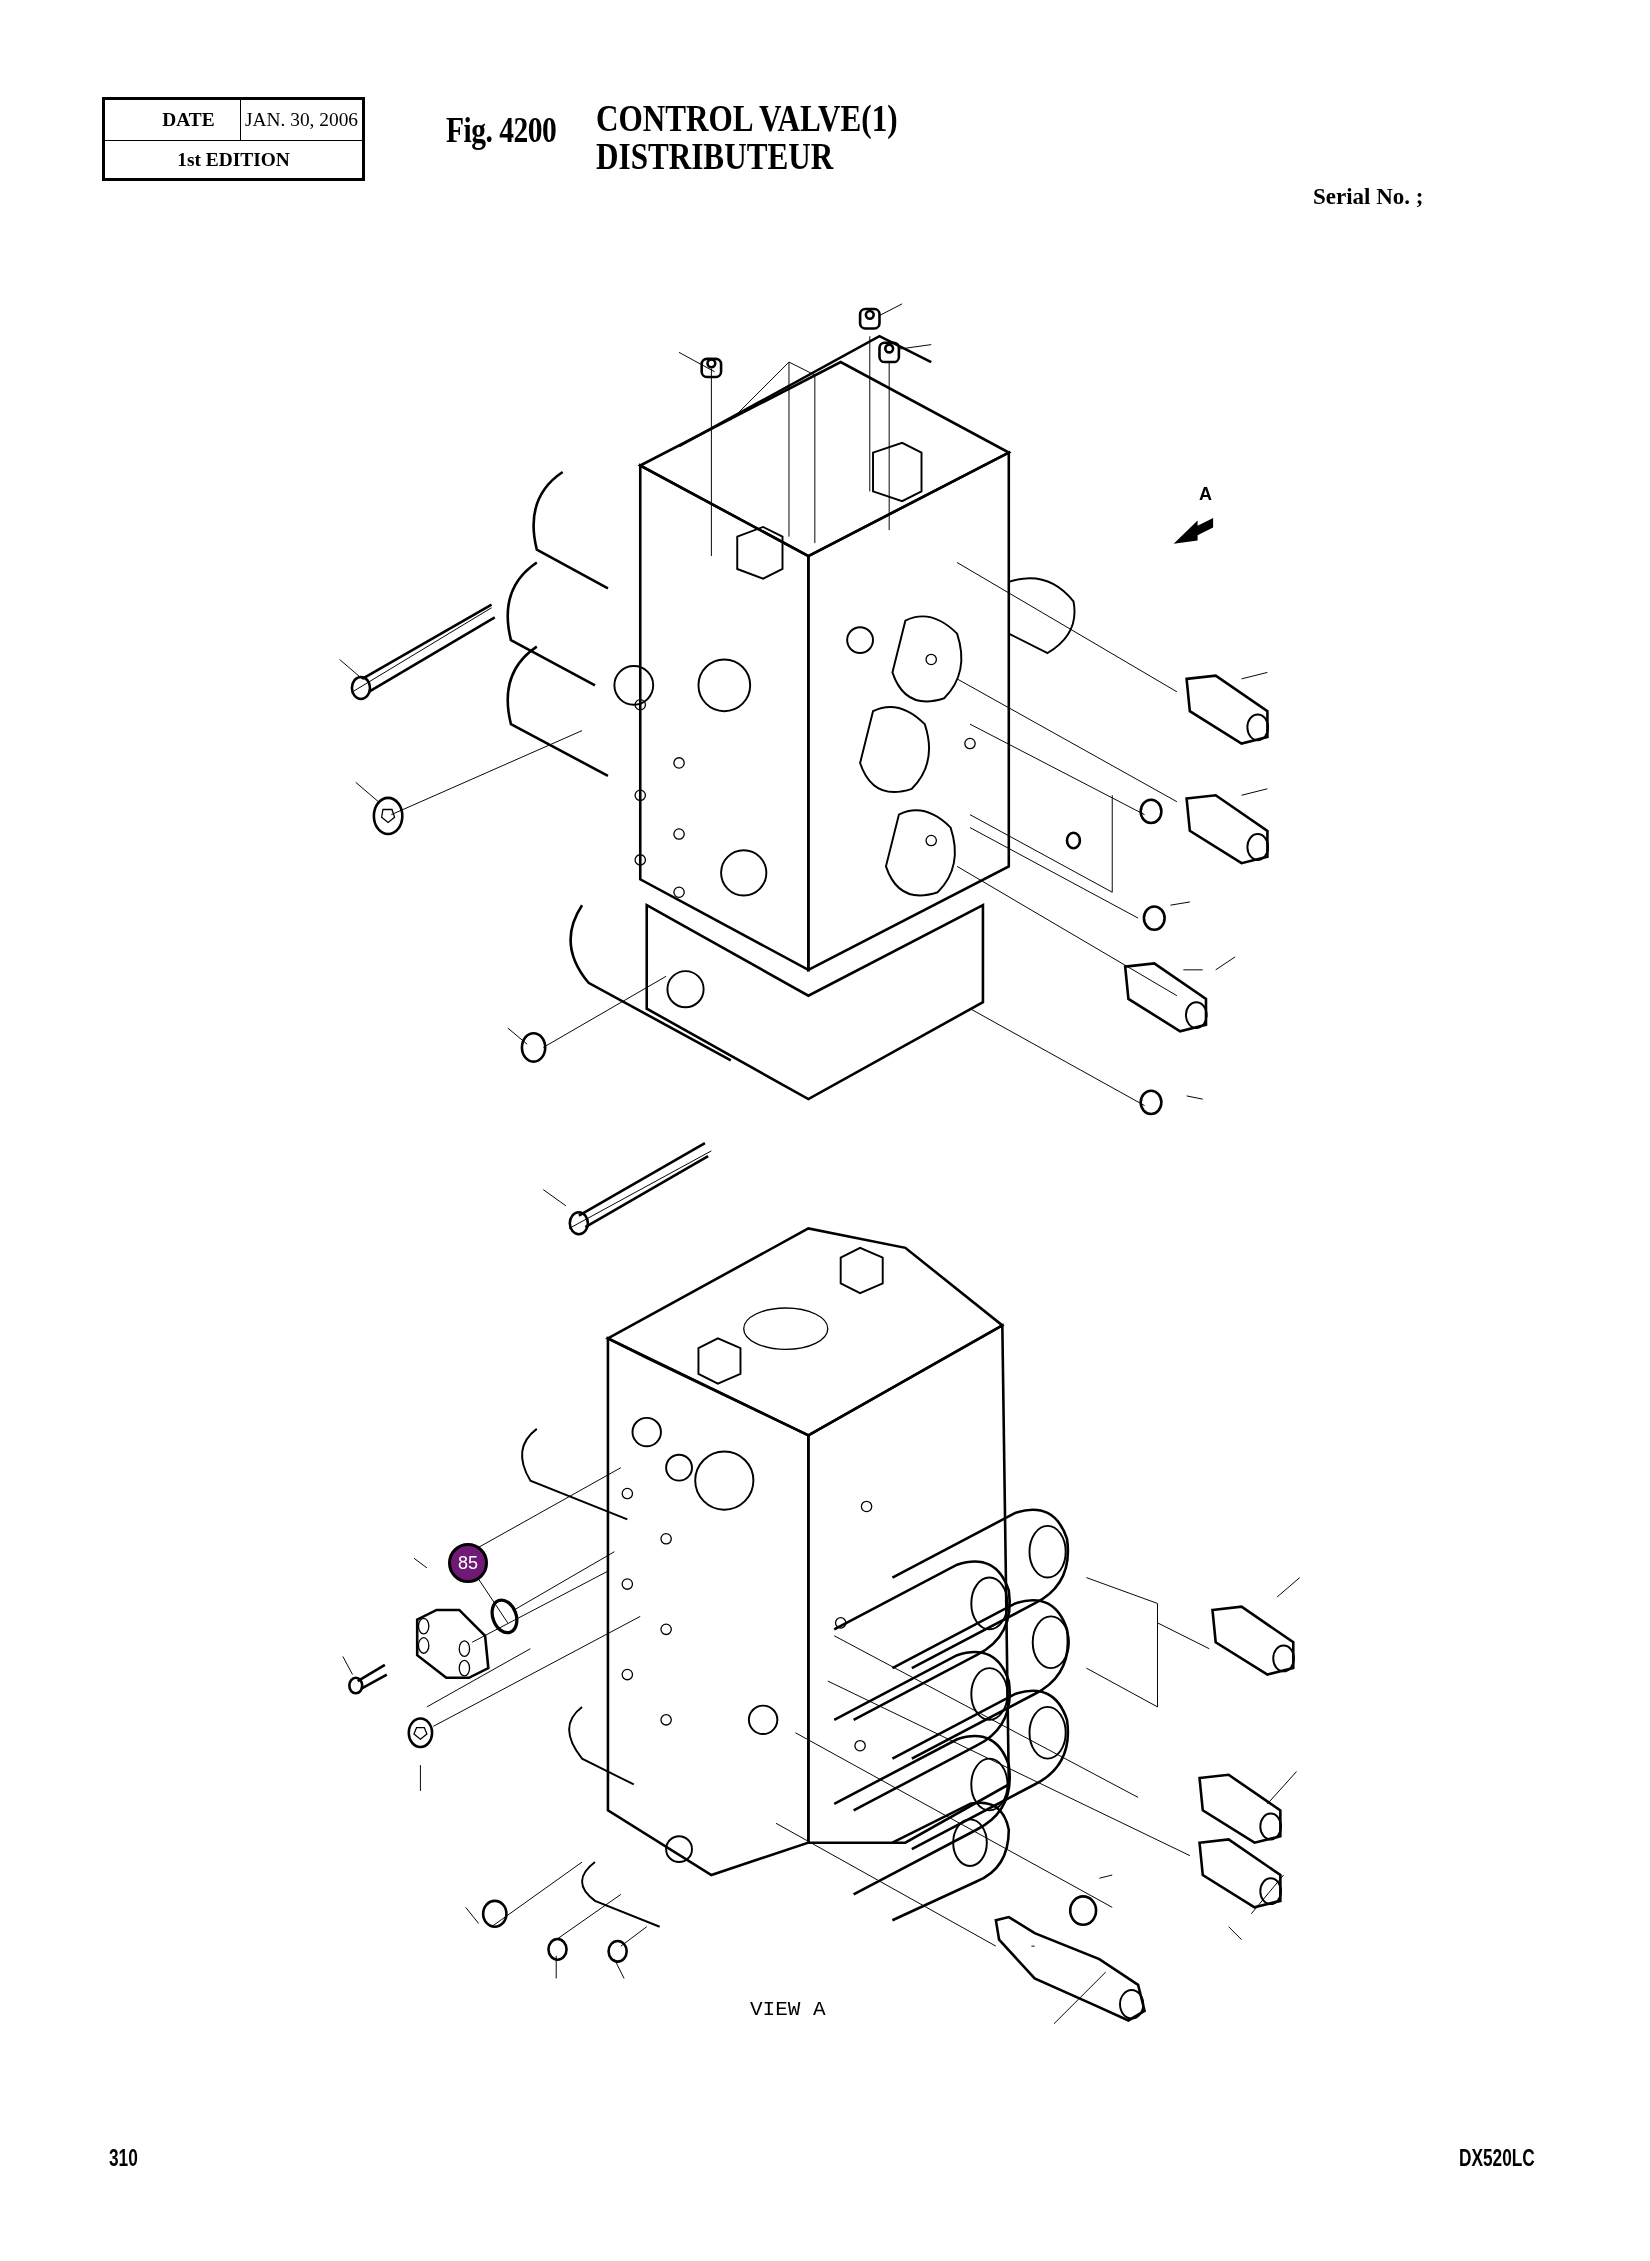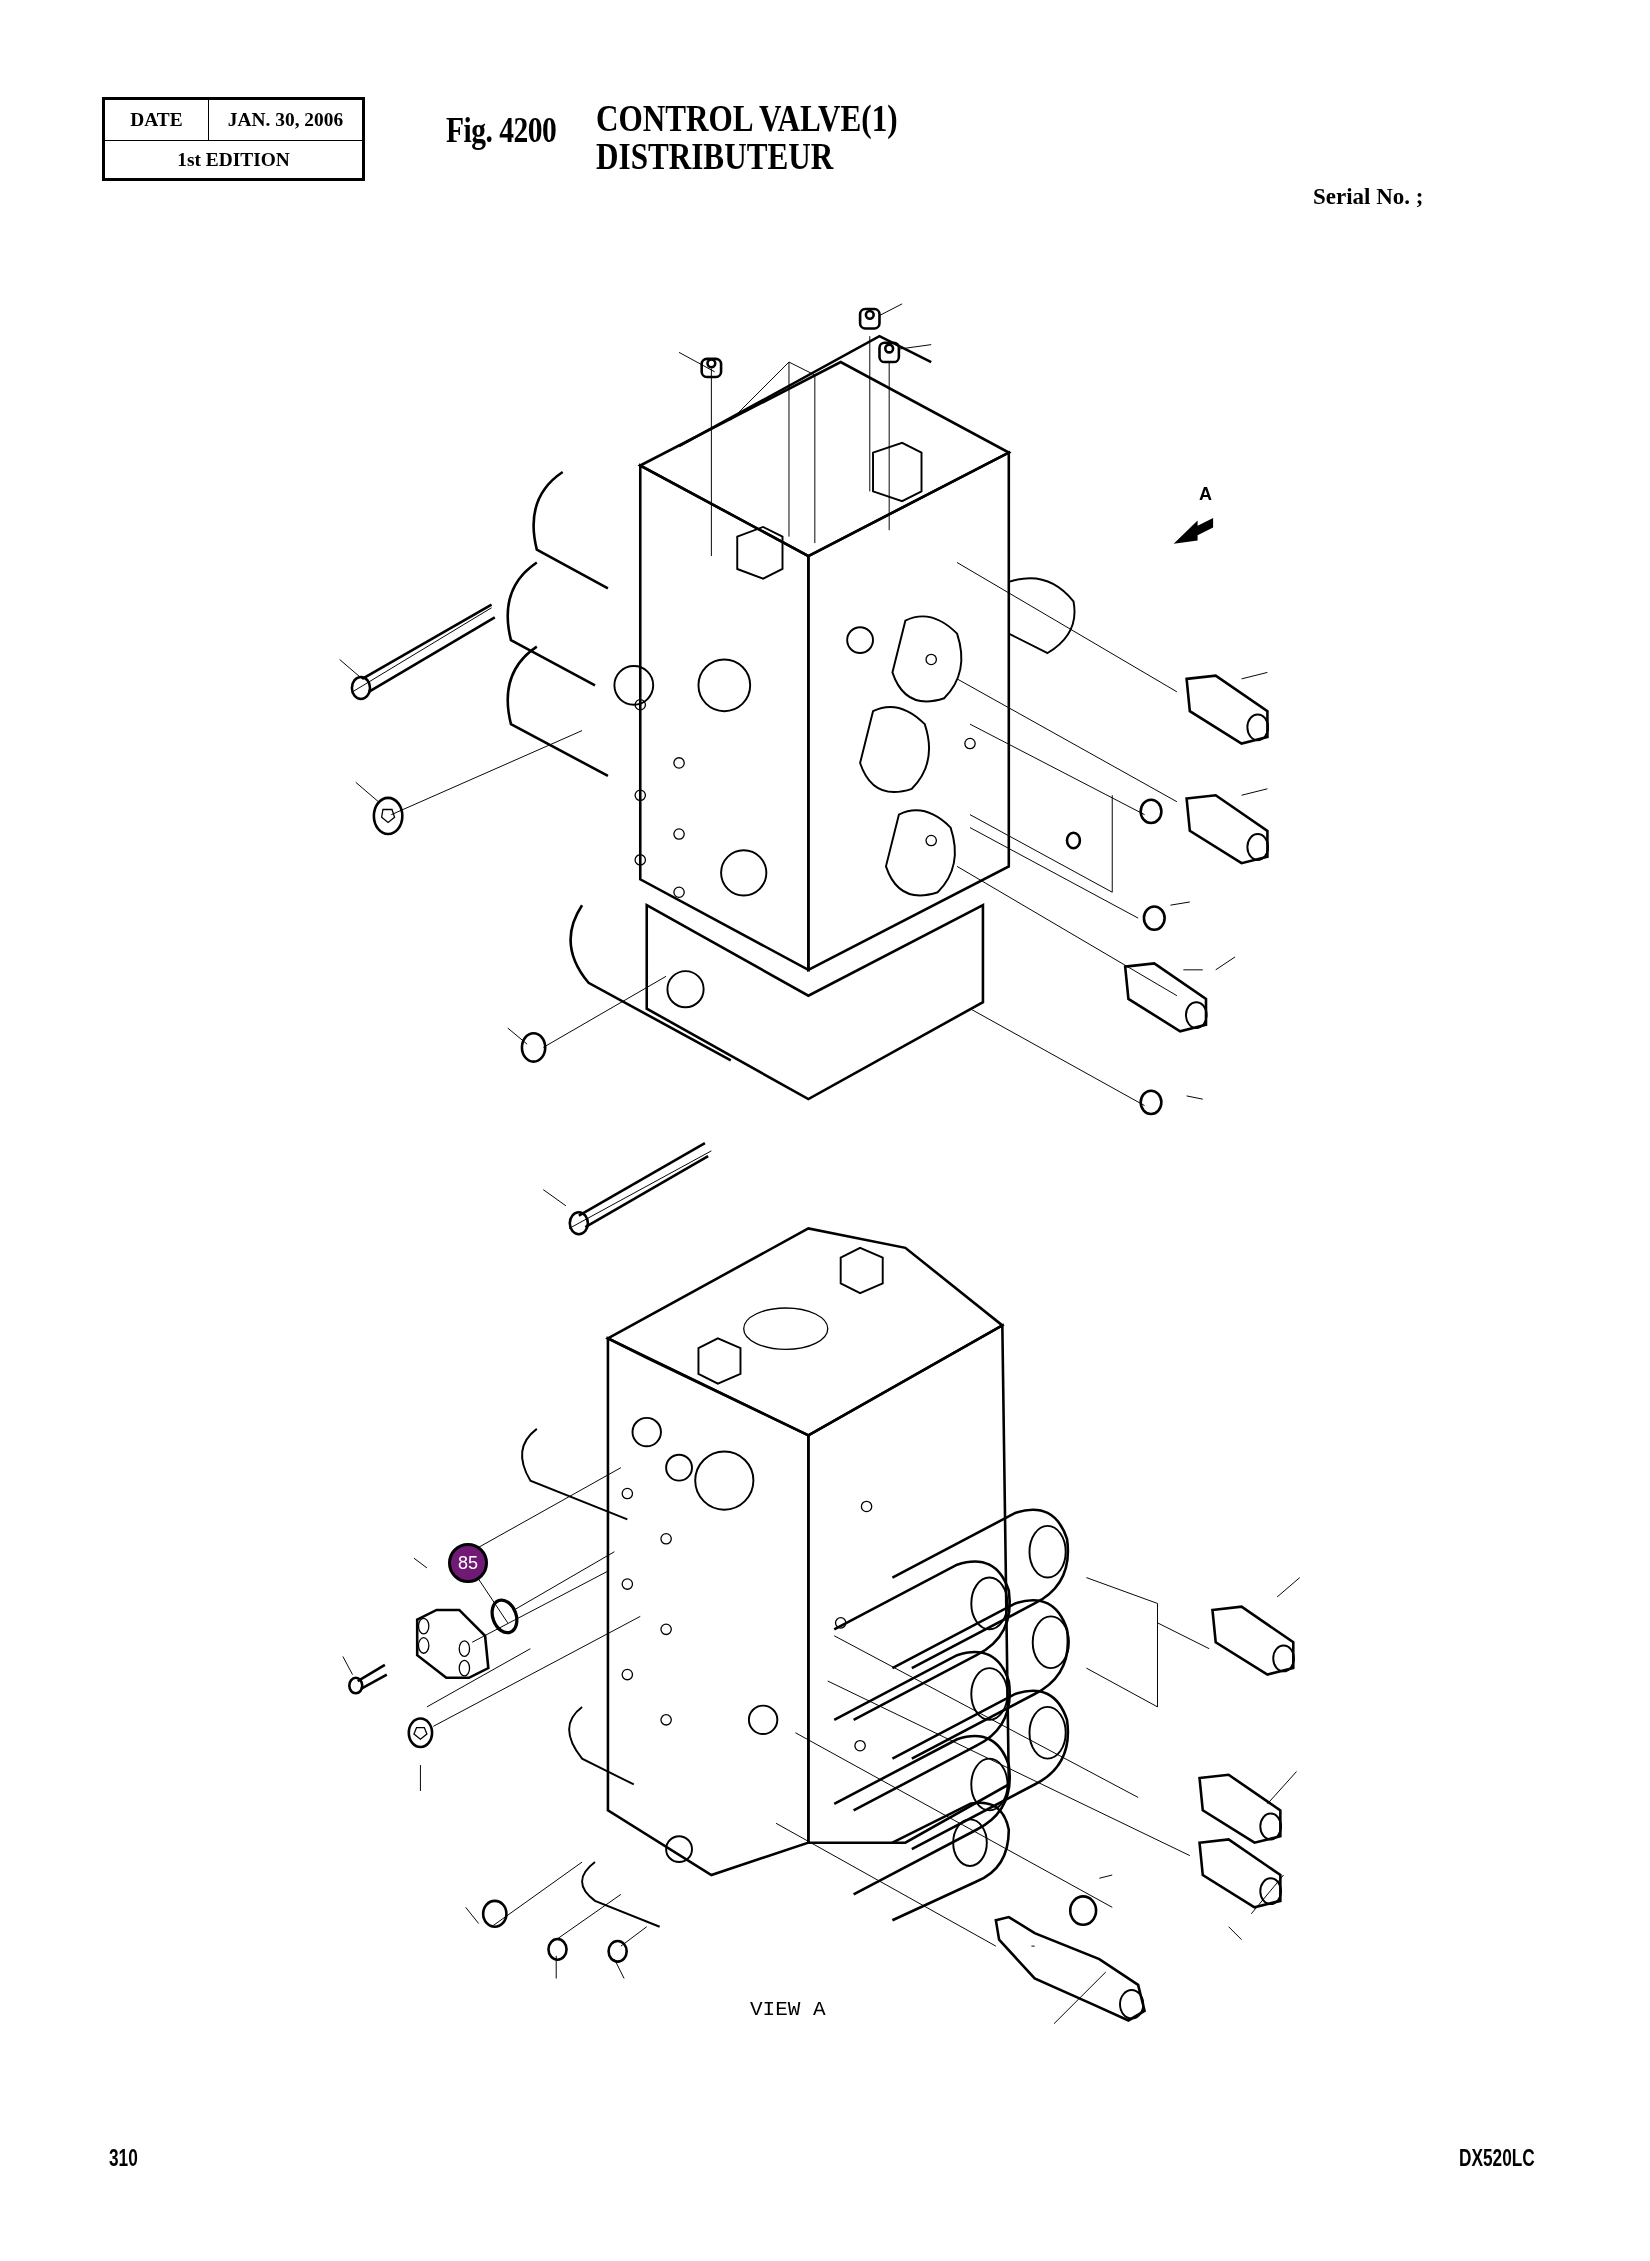--- a/index.html
+++ b/index.html
@@ -1,20 +1,20 @@
 <!DOCTYPE html>
 <html style="font-size:10.3px"><head>
 <meta charset="utf-8">
 <style>
   html, body { margin: 0; padding: 0; background: #ffffff; }
   body { width: 1651px; height: 2261px; position: relative; overflow: hidden; font-family: "Liberation Serif", serif; color: #000; }
   .date-box { position: absolute; left: 102px; top: 97px; width: 263px; height: 84px; border: 3.2px solid #000; box-sizing: border-box; }
   .date-row { display: flex; height: 40px; border-bottom: 1.9px solid #000; }
-  .date-label { width: 103px; border-right: 1.9px solid #000; display: flex; align-items: center; justify-content: center; font-weight: bold; font-size: 19.4px; }
-  .date-value { flex: 1; display: flex; align-items: center; justify-content: center; font-weight: bold; font-size: 19.4px; }
+  .date-label { width: 103px; border-right: 1.9px solid #000; display: flex; align-items: center; justify-content: center; font-weight: bold; font-size: 19.4px; padding-left: 32px; }
+  .date-value { flex: 1; display: flex; align-items: center; justify-content: center; font-weight: normal; font-size: 19.4px; }
   .edition-row { height: 38px; display: flex; align-items: center; justify-content: center; font-weight: bold; font-size: 19.4px; }
   .fig-no { position: absolute; left: 446px; top: 109px; font-size: 36px; font-weight: bold; letter-spacing: -0.6px; transform: scaleX(0.82); transform-origin: left top; }
   .title-line { position: absolute; left: 596px; font-size: 38px; font-weight: bold; transform: scaleX(0.82); transform-origin: left top; white-space: nowrap; }
   .title-1 { top: 96px; }
   .title-2 { top: 134px; }
   .serial { position: absolute; left: 1313px; top: 184px; font-size: 23px; font-weight: bold; }
   .drawing { position: absolute; left: 0; top: 0; width: 1651px; height: 2261px; }
   .view-label { position: absolute; left: 750px; top: 1998px; font-family: Liberation Mono, monospace; font-size: 21px; }
   .arrow-label { position: absolute; left: 1199px; top: 484px; font-family: "Liberation Sans", sans-serif; font-weight: bold; font-size: 18px; }
   .callout { position: absolute; left: 448px; top: 1543px; width: 40px; height: 40px; border-radius: 50%; background: #701a75; border: 3.2px solid #000; box-sizing: border-box; color: #fff; font-family: "Liberation Sans", sans-serif; font-size: 18px; display: flex; align-items: center; justify-content: center; cursor: pointer; }

